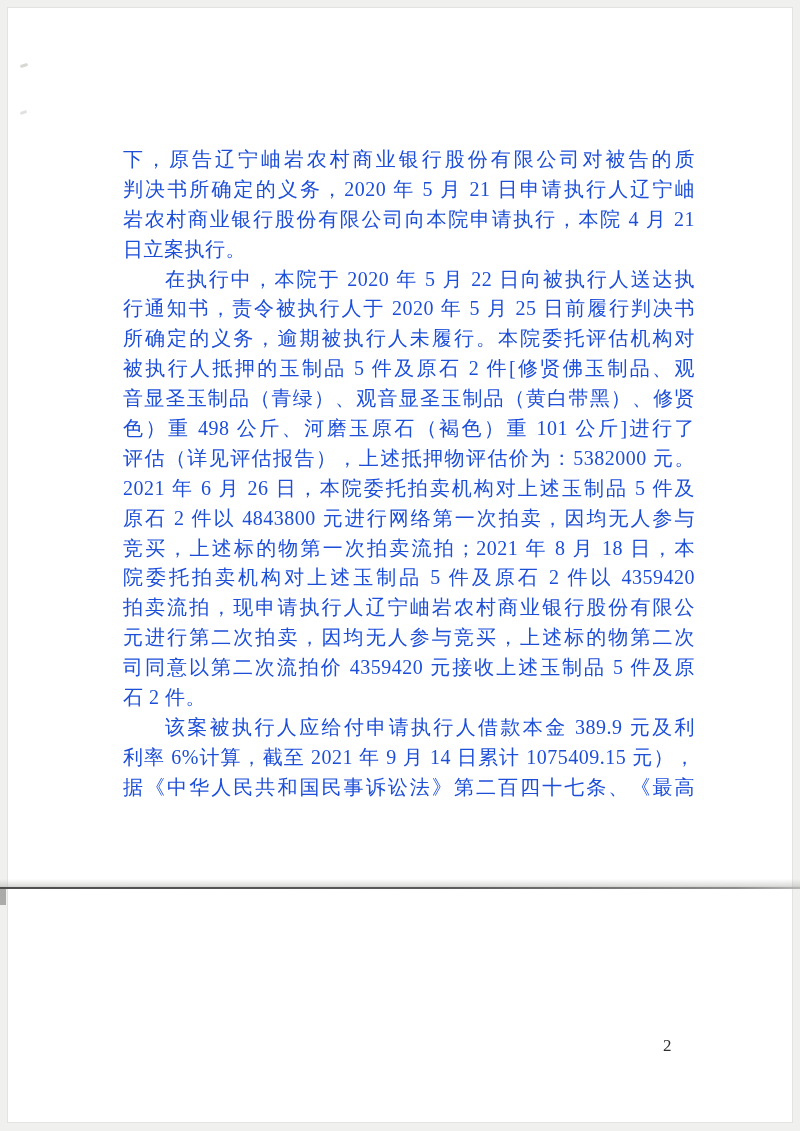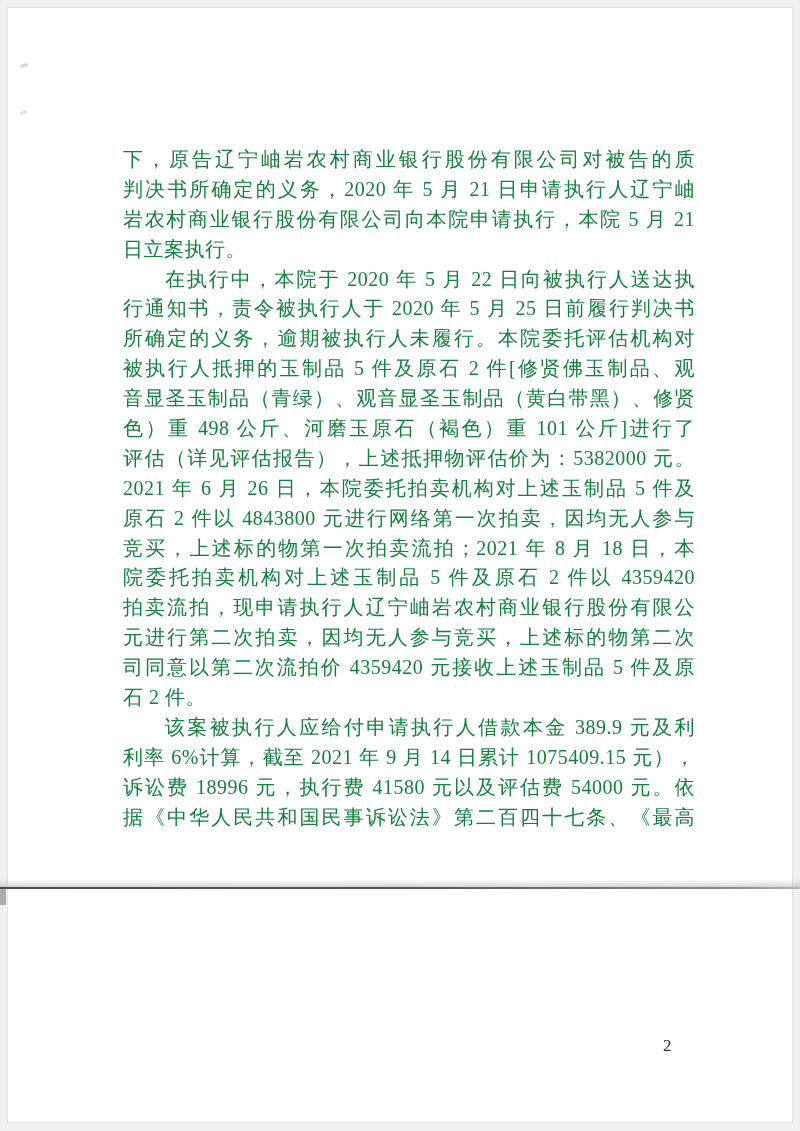--- a/index.html
+++ b/index.html
@@ -17,21 +17,21 @@
   
   .speck{
     position:absolute;background:#c9c9c6;border-radius:2px;
     transform:rotate(-18deg);opacity:.75;
   }
   .speck.s1{left:12px;top:56px;width:8px;height:3px;}
   .speck.s2{left:12px;top:103px;width:7px;height:3px;opacity:.55;}
   
   .textbody{
     position:absolute;left:115px;top:137px;width:572px;
-    color:#15803d;
+    color:#1d4ed8;
   }
   .line{
     height:29.9px;line-height:29.9px;font-size:20px;
     white-space:nowrap;
     text-align:justify;text-align-last:left;
     letter-spacing:0.5px;
   }
   .line.just{text-align-last:justify;}
   .line.indent{padding-left:42px;}
   
@@ -57,40 +57,39 @@
 </style>
 </head>
 <body>
 
 <div class="sheet">
   <div class="speck s1"></div>
   <div class="speck s2"></div>
   <div class="textbody">
       <div class="line just">下，原告辽宁岫岩农村商业银行股份有限公司对被告的质</div>
       <div class="line just">判决书所确定的义务，2020 年 5 月 21 日申请执行人辽宁岫</div>
-      <div class="line just">岩农村商业银行股份有限公司向本院申请执行，本院 5 月 21</div>
+      <div class="line just">岩农村商业银行股份有限公司向本院申请执行，本院 4 月 21</div>
       <div class="line">日立案执行。</div>
       <div class="line indent just">在执行中，本院于 2020 年 5 月 22 日向被执行人送达执</div>
       <div class="line just">行通知书，责令被执行人于 2020 年 5 月 25 日前履行判决书</div>
       <div class="line just">所确定的义务，逾期被执行人未履行。本院委托评估机构对</div>
       <div class="line just">被执行人抵押的玉制品 5 件及原石 2 件[修贤佛玉制品、观</div>
       <div class="line just">音显圣玉制品（青绿）、观音显圣玉制品（黄白带黑）、修贤</div>
       <div class="line just">色）重 498 公斤、河磨玉原石（褐色）重 101 公斤]进行了</div>
       <div class="line just">评估（详见评估报告），上述抵押物评估价为：5382000 元。</div>
       <div class="line just">2021 年 6 月 26 日，本院委托拍卖机构对上述玉制品 5 件及</div>
       <div class="line just">原石 2 件以 4843800 元进行网络第一次拍卖，因均无人参与</div>
       <div class="line just">竞买，上述标的物第一次拍卖流拍；2021 年 8 月 18 日，本</div>
       <div class="line just">院委托拍卖机构对上述玉制品 5 件及原石 2 件以 4359420</div>
       <div class="line just">拍卖流拍，现申请执行人辽宁岫岩农村商业银行股份有限公</div>
       <div class="line just">元进行第二次拍卖，因均无人参与竞买，上述标的物第二次</div>
       <div class="line just">司同意以第二次流拍价 4359420 元接收上述玉制品 5 件及原</div>
       <div class="line">石 2 件。</div>
       <div class="line indent just">该案被执行人应给付申请执行人借款本金 389.9 元及利</div>
       <div class="line just">利率 6%计算，截至 2021 年 9 月 14 日累计 1075409.15 元），</div>
-      <div class="line just">诉讼费 18996 元，执行费 41580 元以及评估费 54000 元。依</div>
       <div class="line just">据《中华人民共和国民事诉讼法》第二百四十七条、《最高</div>
     </div>
   <div class="pagenum">2</div>
 </div>
 
 <div class="smear"></div>
 <div class="scanline"></div>
 <div class="edgepatch"></div>
 
 </body></html>

